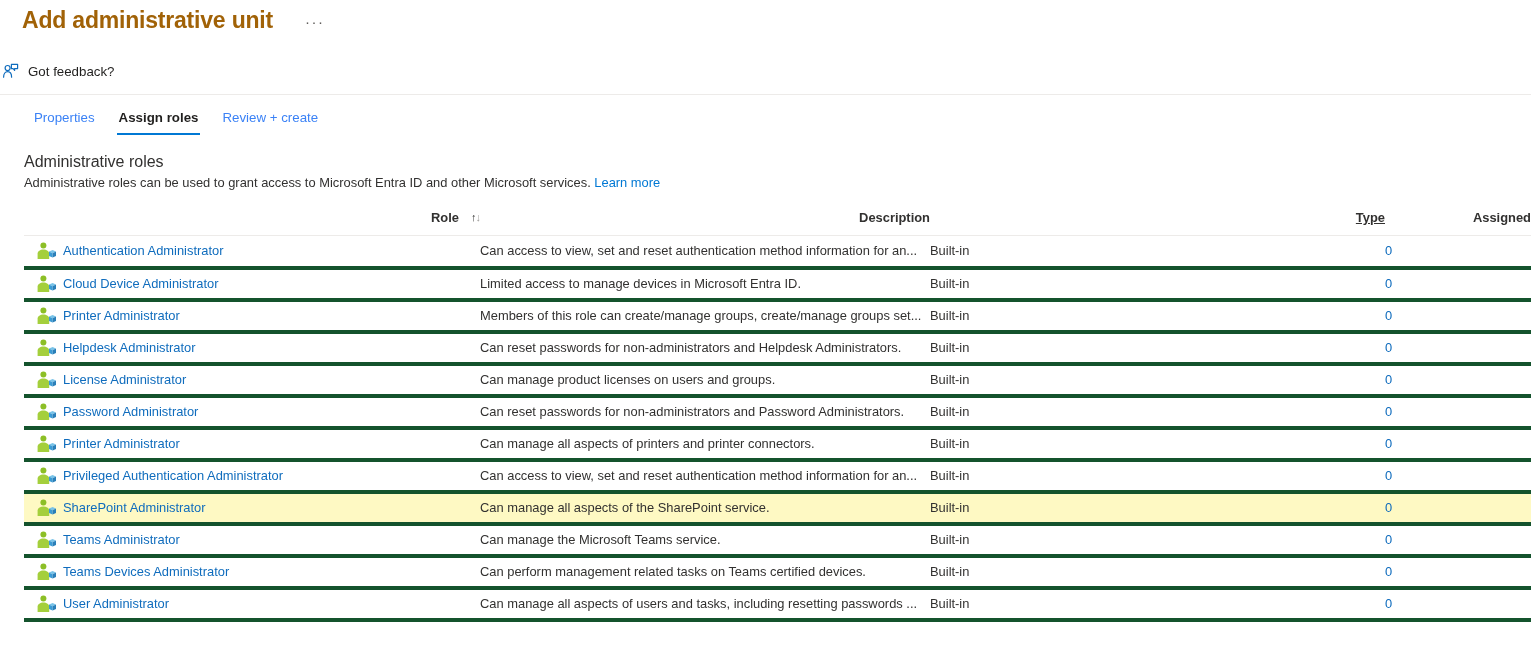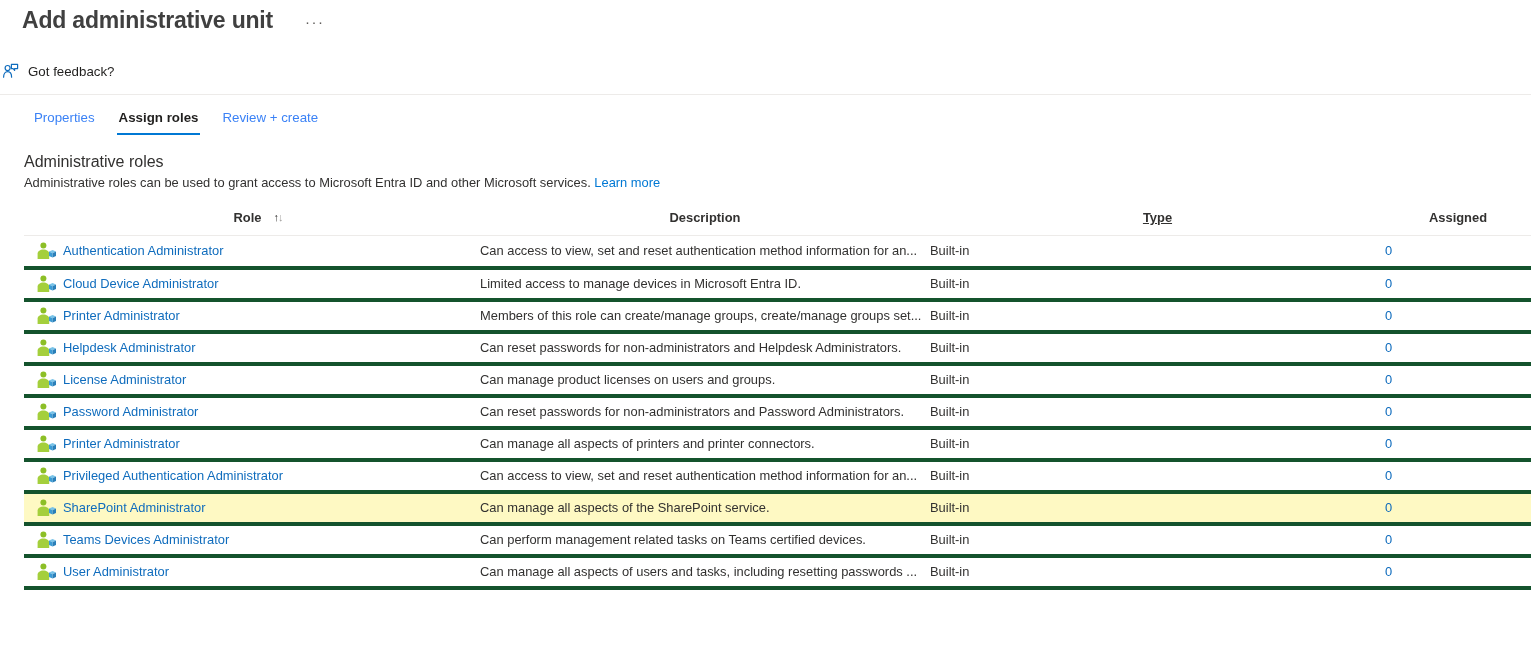--- a/index.html
+++ b/index.html
@@ -20,21 +20,21 @@
   
   .page-header {
     display: flex;
     align-items: center;
     padding: 6px 0 0 22px;
     height: 34px;
   }
   .page-title {
     font-size: 23px;
     font-weight: 600;
-    color: #404040;
+    color: #a16207;
     letter-spacing: -0.2px;
     line-height: 30px;
     white-space: nowrap;
   }
   .ellipsis-menu {
     margin-left: 26px;
     font-size: 15px;
     color: #605e5c;
     letter-spacing: 1.5px;
     line-height: 10px;
@@ -125,21 +125,21 @@
 
   
   .roles-table {
     margin: 18px 0 0 24px;
     width: 1507px;
     border-collapse: collapse;
     table-layout: fixed;
     font-size: 12.9px;
   }
   .roles-table thead th {
-    text-align: center;
+    text-align: right;
     font-weight: 600;
     font-size: 12.9px;
     color: #323130;
     padding: 0 0 10px 0;
     border-bottom: 1px solid #edebe9;
     vertical-align: bottom;
     white-space: nowrap;
   }
   .th-role      { width: 456px; padding-left: 0 !important; }
   .th-desc      { width: 450px; }
@@ -448,20 +448,41 @@
         <a class="role-link">SharePoint Administrator</a>
       </span>
     </td>
     <td class="desc-cell">Can manage all aspects of the SharePoint service.</td>
     <td>Built-in</td>
     <td>
       <a class="assigned-link">0</a>
     </td>
   </tr>
 
+  <tr>
+    <td>
+      <span class="role-cell">
+        <span class="role-icon">
+          <svg viewBox="0 0 20 20" width="20" height="20" xmlns="http://www.w3.org/2000/svg">
+            <circle cx="7.4" cy="4.4" r="3.0" fill="#8cbf26"></circle>
+            <path d="M1.6 18 V12.6 C1.6 10.0 4.2 8.4 7.4 8.4 C10.6 8.4 13.2 10.0 13.2 12.6 V18 Z" fill="#a4cf3c"></path>
+            <path d="M13.0 10.6 L16.6 9.0 L20 10.6 L16.6 12.2 Z" fill="#79c3e8"></path>
+            <path d="M13.0 10.6 L16.6 12.2 L16.6 16.6 L13.0 15.0 Z" fill="#3a9bd5"></path>
+            <path d="M20 10.6 L16.6 12.2 L16.6 16.6 L20 15.0 Z" fill="#2a7fb8"></path>
+          </svg>
+        </span>
+        <a class="role-link">Teams Administrator</a>
+      </span>
+    </td>
+    <td class="desc-cell">Can manage the Microsoft Teams service.</td>
+    <td>Built-in</td>
+    <td>
+      <a class="assigned-link">0</a>
+    </td>
+  </tr>
 
   <tr>
     <td>
       <span class="role-cell">
         <span class="role-icon">
           <svg viewBox="0 0 20 20" width="20" height="20" xmlns="http://www.w3.org/2000/svg">
             <circle cx="7.4" cy="4.4" r="3.0" fill="#8cbf26"></circle>
             <path d="M1.6 18 V12.6 C1.6 10.0 4.2 8.4 7.4 8.4 C10.6 8.4 13.2 10.0 13.2 12.6 V18 Z" fill="#a4cf3c"></path>
             <path d="M13.0 10.6 L16.6 9.0 L20 10.6 L16.6 12.2 Z" fill="#79c3e8"></path>
             <path d="M13.0 10.6 L16.6 12.2 L16.6 16.6 L13.0 15.0 Z" fill="#3a9bd5"></path>

